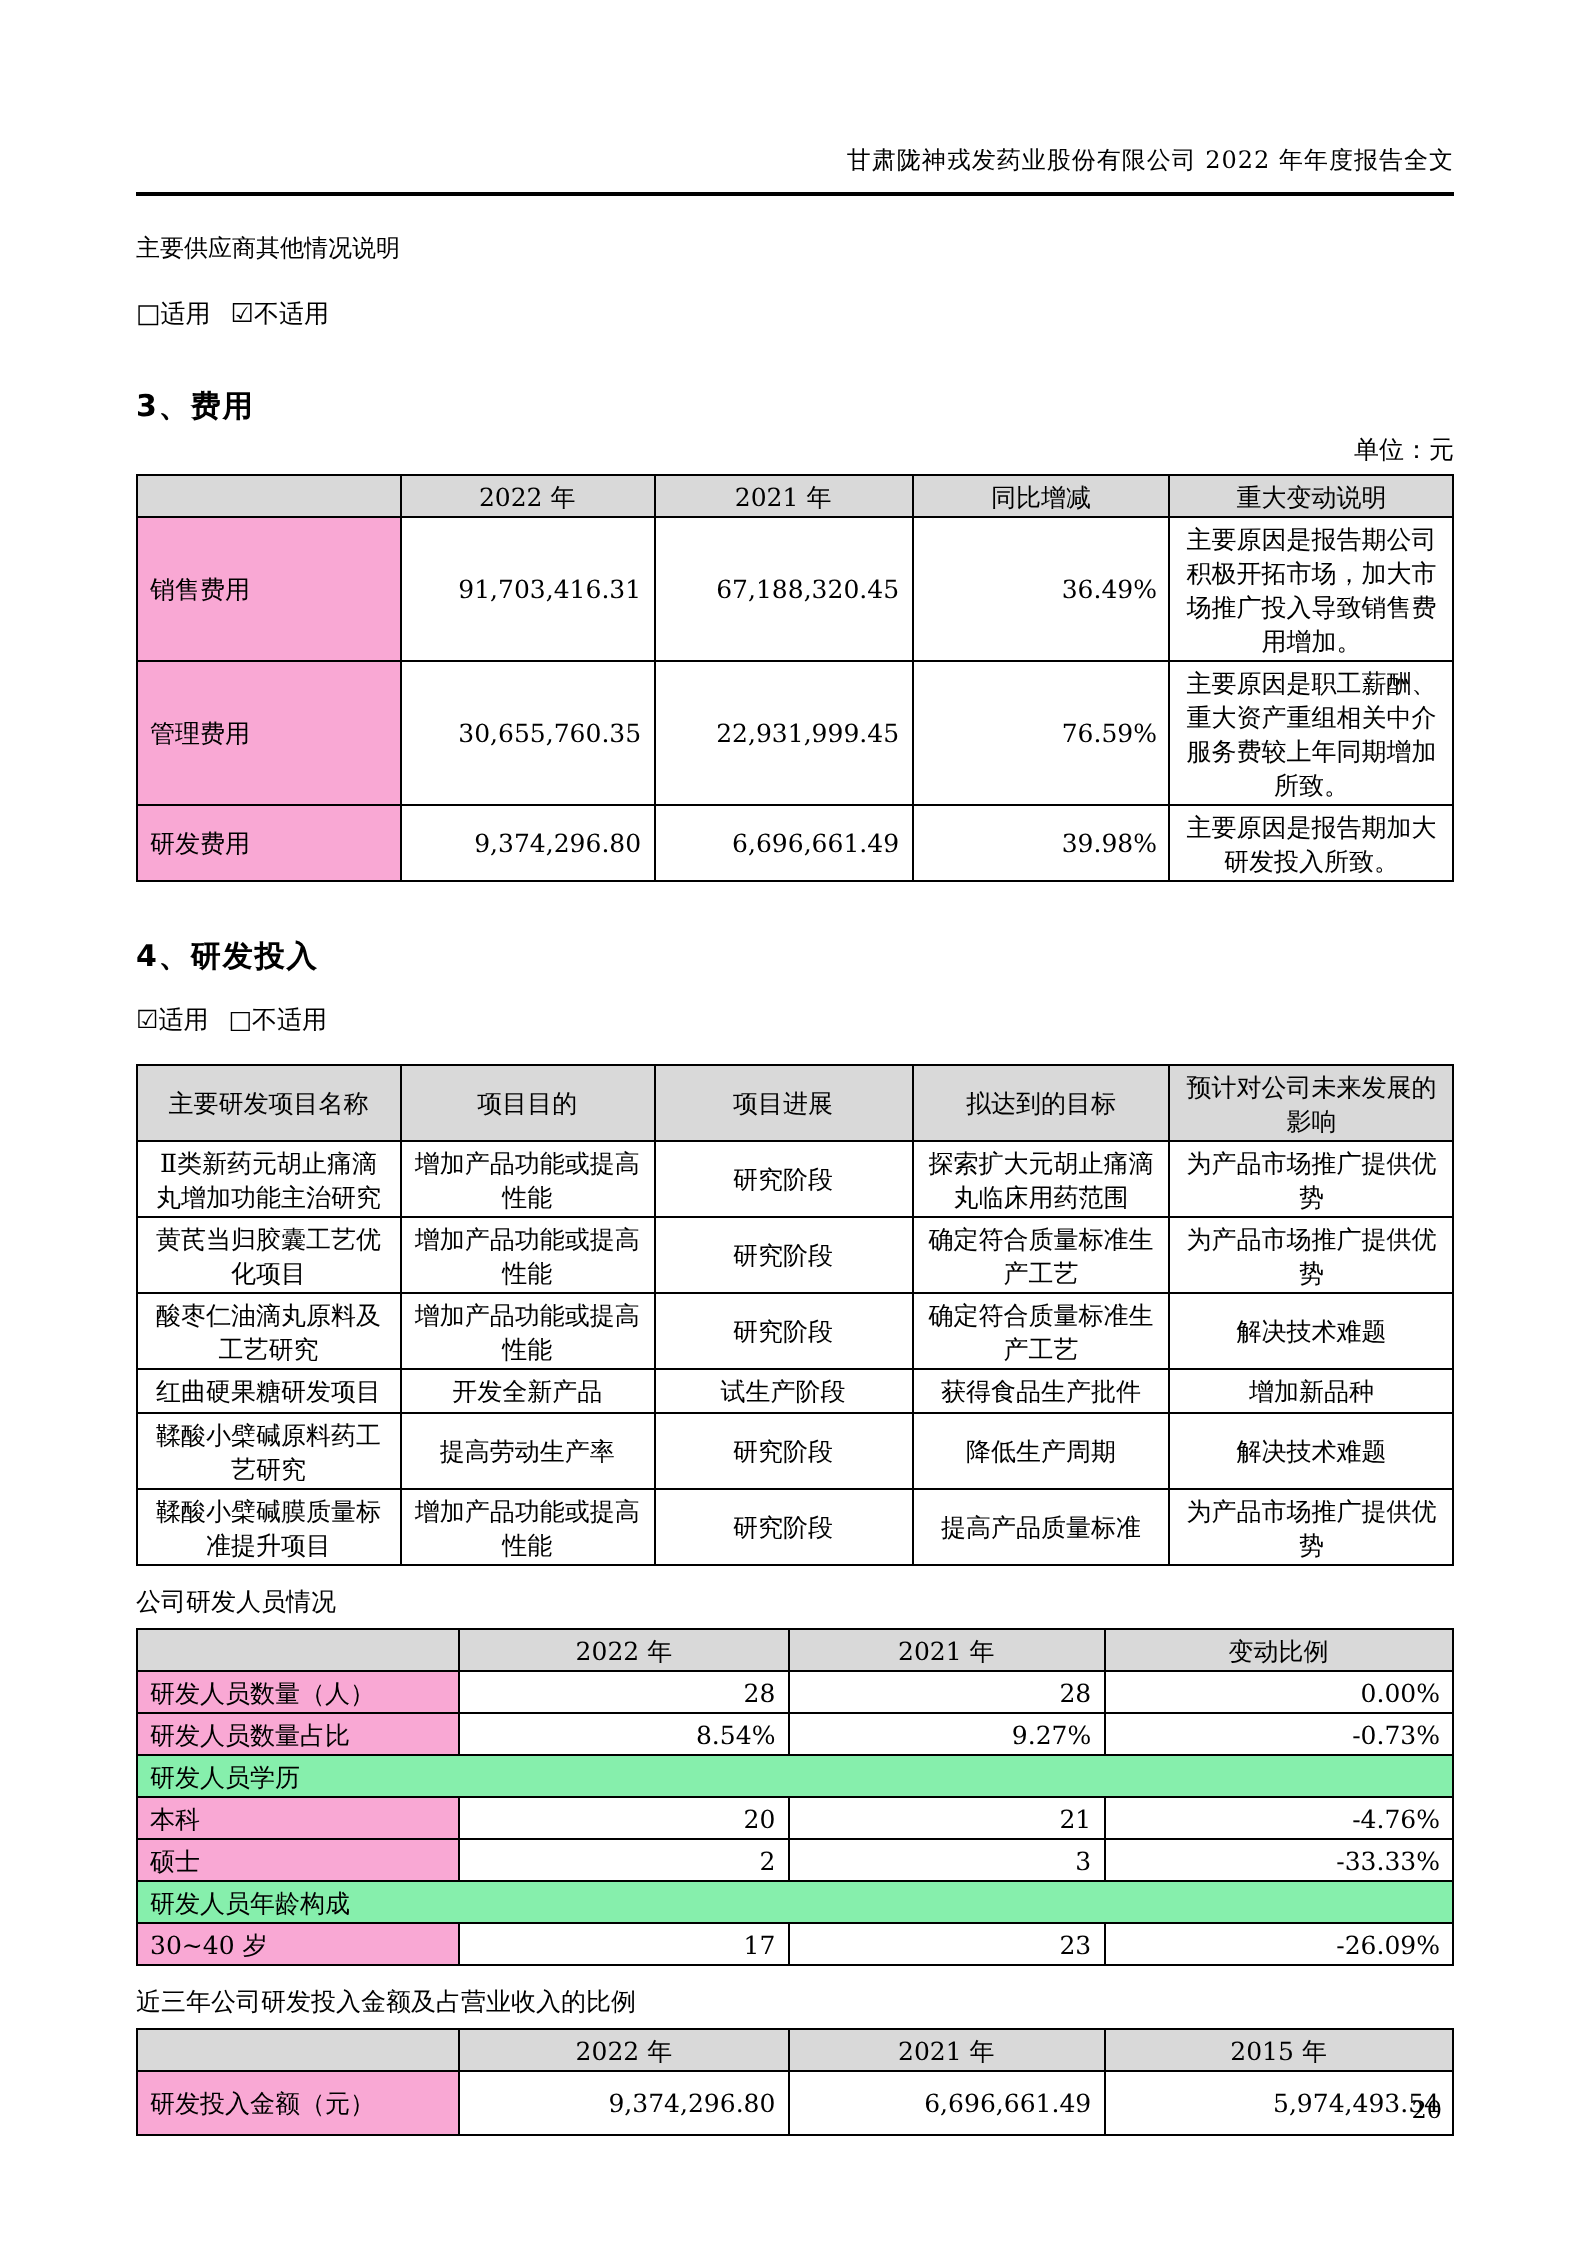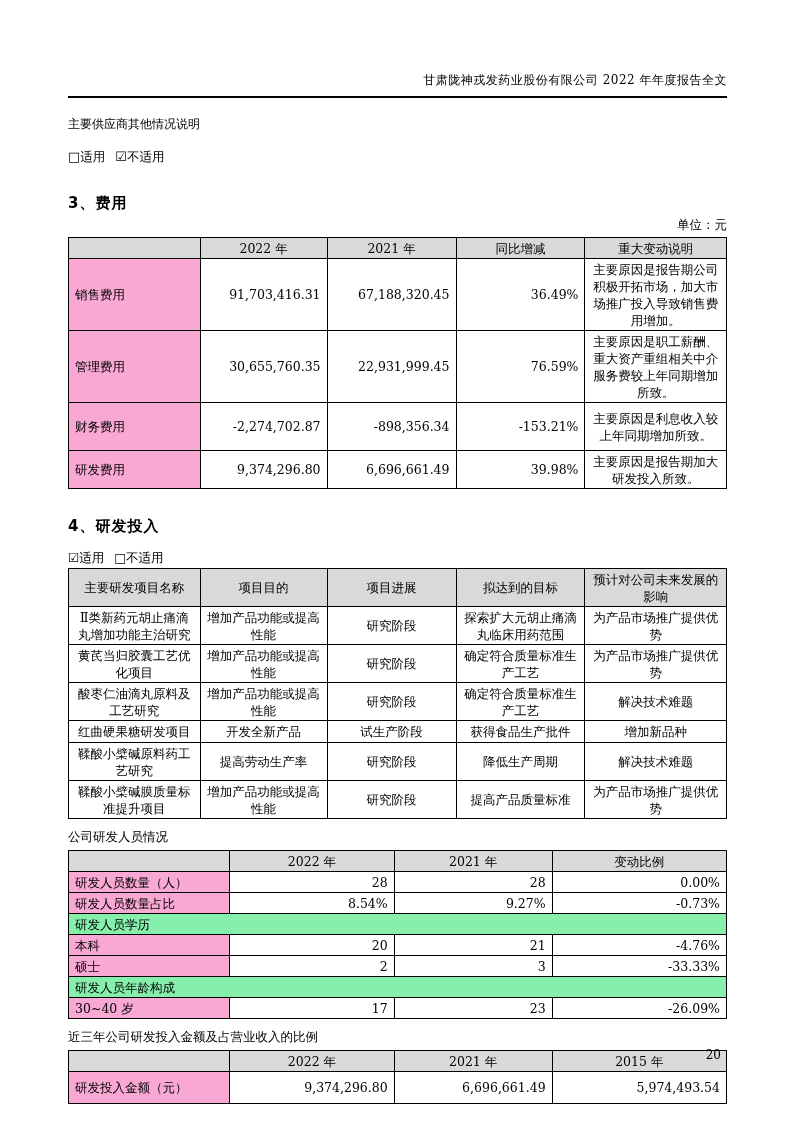--- a/index.html
+++ b/index.html
@@ -31,21 +31,21 @@
   th,td{
     border:1px solid #000;padding:1.5px 6px;line-height:17px;
     vertical-align:middle;word-break:break-all;overflow:hidden;
   }
   th{background:#d9d9d9;font-weight:normal;text-align:center;}
   td.lbl{background:#f9a8d4;text-align:left;}
   td.num{text-align:right;}
   td.txt{text-align:center;}
   tr.secrow td{background:#86efac;text-align:left;}
   .subtitle{font-size:12.5px;margin:10px 0 4px;}
-  .checkline2{font-size:12.5px;margin:14px 0 1px;}
+  .checkline2{font-size:12.5px;margin:14px 0 13px;}
   .footer-num{
     position:absolute;right:72px;bottom:60px;font-size:12px;
   }
   
   col.c1{width:20%;} col.c2{width:19.3%;} col.c3{width:19.6%;}
   col.c4{width:19.6%;} col.c5{width:21.5%;}
   
   col.p1{width:24.5%;} col.p2{width:25%;} col.p3{width:24%;} col.p4{width:26.5%;}
 </style>
 </head>
@@ -89,27 +89,20 @@
       <td class="txt">主要原因是报告期公司积极开拓市场，加大市场推广投入导致销售费用增加。</td>
     </tr>
     <tr>
       <td class="lbl" style="height:64px">管理费用</td>
       <td class="num">30,655,760.35</td>
       <td class="num">22,931,999.45</td>
       <td class="num">76.59%</td>
       <td class="txt">主要原因是职工薪酬、重大资产重组相关中介服务费较上年同期增加所致。</td>
     </tr>
     <tr>
-      <td class="lbl" style="height:44px">财务费用</td>
-      <td class="num">-2,274,702.87</td>
-      <td class="num">-898,356.34</td>
-      <td class="num">-153.21%</td>
-      <td class="txt">主要原因是利息收入较上年同期增加所致。</td>
-    </tr>
-    <tr>
       <td class="lbl" style="height:28px">研发费用</td>
       <td class="num">9,374,296.80</td>
       <td class="num">6,696,661.49</td>
       <td class="num">39.98%</td>
       <td class="txt">主要原因是报告期加大研发投入所致。</td>
     </tr>
   </tbody>
     </table>
 
   <h3 class="sec">4、研发投入</h3>

